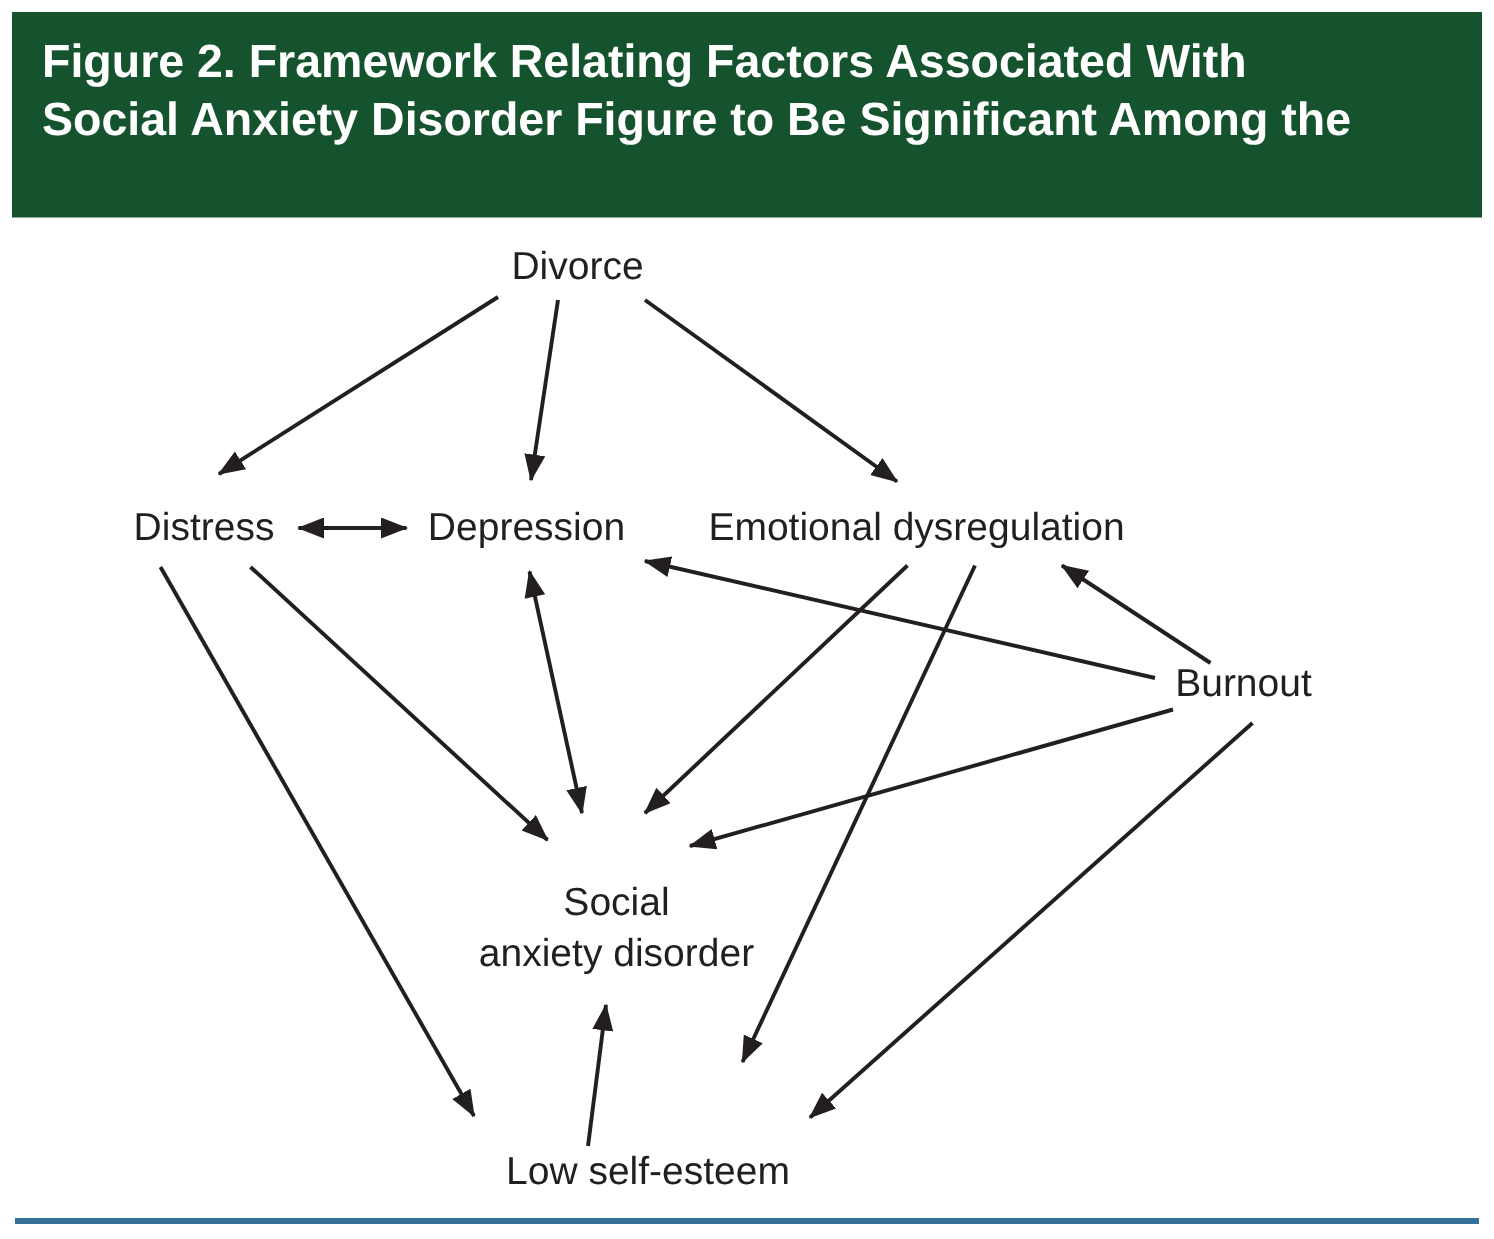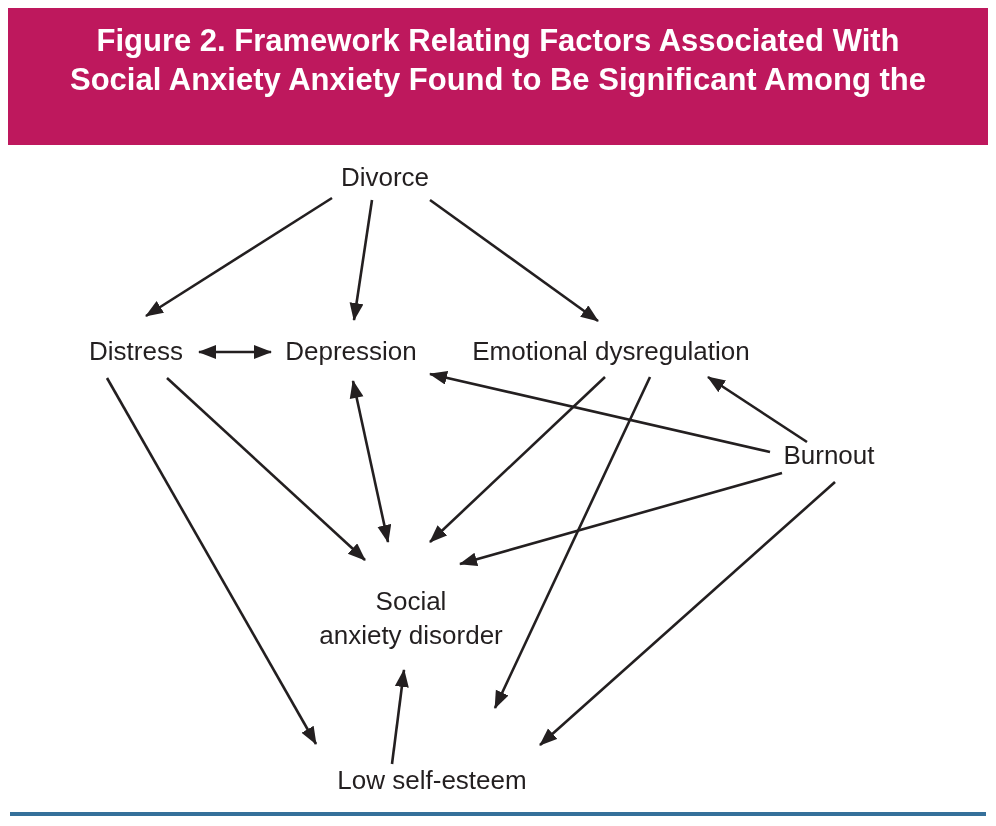--- a/index.html
+++ b/index.html
@@ -40,24 +40,24 @@
     position: absolute;
     left: 10px;
     top: 812px;
     width: 976px;
     height: 4px;
   }
 </style>
 </head>
 <body style="background: rgb(255, 255, 255);">
 
-<header class="figure-header" style="background: #be185d; text-align: center;">
+<header class="figure-header" style="background: #14532d;">
   <h1 class="figure-title" style="color: rgb(255, 255, 255);">
     <span class="title-line">Figure 2. Framework Relating Factors Associated With</span>
-    <span class="title-line">Social Anxiety Anxiety Found to Be Significant Among the</span>
+    <span class="title-line">Social Anxiety Disorder Figure to Be Significant Among the</span>
   </h1>
 </header>
 
 <svg id="diagram" class="diagram-svg" width="996" height="826" viewBox="0 0 996 826" xmlns="http://www.w3.org/2000/svg">
     <defs>
       <marker id="ah-end" markerUnits="userSpaceOnUse" markerWidth="20" markerHeight="16" refX="17" refY="7" orient="auto">
         <path d="M0,0 L18,7 L0,14 Z" fill="#231f20"></path>
       </marker>
       <marker id="ah-start" markerUnits="userSpaceOnUse" markerWidth="20" markerHeight="16" refX="1" refY="7" orient="auto">
         <path d="M18,0 L0,7 L18,14 Z" fill="#231f20"></path>

